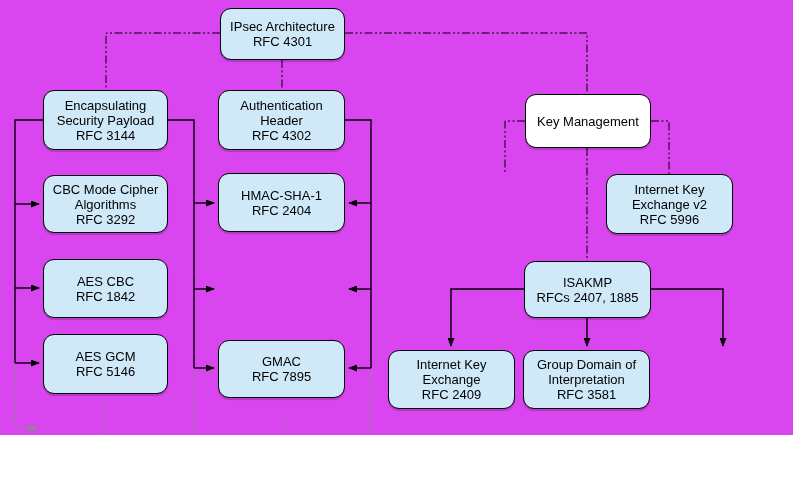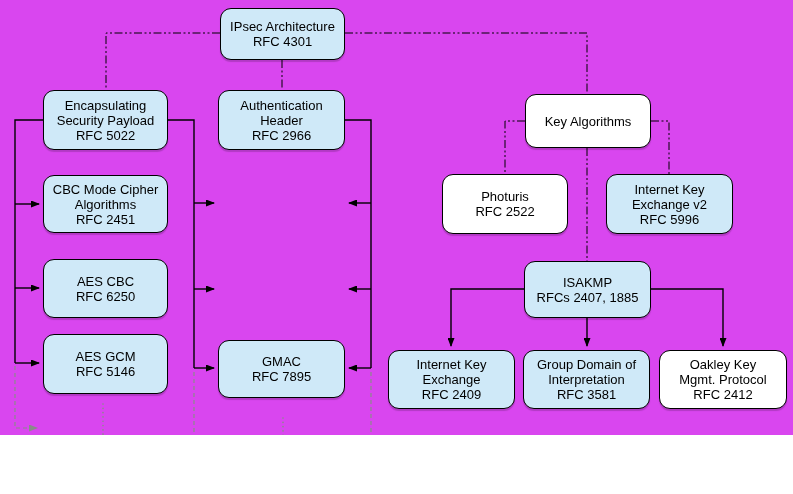--- a/index.html
+++ b/index.html
@@ -100,60 +100,60 @@
   </svg>
 
   <div class="node blue" style="left:220px; top:8px; width:125px; height:52px">
     <span>IPsec Architecture
 RFC 4301</span>
   </div>
 
   <div class="node blue" style="left:43px; top:90px; width:125px; height:60px">
     <span>Encapsulating
 Security Payload
-RFC 5022</span>
+RFC 3144</span>
   </div>
 
   <div class="node blue" style="left:43px; top:175px; width:125px; height:58px">
     <span>CBC Mode Cipher
 Algorithms
-RFC 2451</span>
+RFC 3292</span>
   </div>
 
   <div class="node blue" style="left:43px; top:259px; width:125px; height:59px">
     <span>AES CBC
-RFC 6250</span>
+RFC 1842</span>
   </div>
 
   <div class="node blue" style="left:43px; top:334px; width:125px; height:60px">
     <span>AES GCM
 RFC 5146</span>
   </div>
 
   <div class="node blue" style="left:218px; top:90px; width:127px; height:60px">
     <span>Authentication
 Header
-RFC 2966</span>
+RFC 4302</span>
   </div>
 
+  <div class="node blue" style="left:218px; top:173px; width:127px; height:59px">
+    <span>HMAC-SHA-1
+RFC 2404</span>
+  </div>
 
 
   <div class="node blue" style="left:218px; top:340px; width:127px; height:58px">
     <span>GMAC
 RFC 7895</span>
   </div>
 
   <div class="node white" style="left:525px; top:94px; width:126px; height:54px">
-    <span>Key Algorithms</span>
+    <span>Key Management</span>
   </div>
 
-  <div class="node white" style="left:442px; top:174px; width:126px; height:60px">
-    <span>Photuris
-RFC 2522</span>
-  </div>
 
   <div class="node blue" style="left:606px; top:174px; width:127px; height:60px">
     <span>Internet Key
 Exchange v2
 RFC 5996</span>
   </div>
 
   <div class="node blue" style="left:524px; top:261px; width:127px; height:57px">
     <span>ISAKMP
 RFCs 2407, 1885</span>
@@ -164,25 +164,20 @@
 Exchange
 RFC 2409</span>
   </div>
 
   <div class="node blue" style="left:523px; top:350px; width:127px; height:59px">
     <span>Group Domain of
 Interpretation
 RFC 3581</span>
   </div>
 
-  <div class="node white" style="left:659px; top:350px; width:128px; height:59px">
-    <span>Oakley Key
-Mgmt. Protocol
-RFC 2412</span>
-  </div>
 
   <div class="legend-item" style="left:198px; top:472px">
     <svg width="64" height="12">
       <path class="uses-line" d="M1,6 H55" marker-end="url(#mA)"></path>
     </svg>
     <span class="lbl">uses</span>
   </div>
 
 
 </div>

